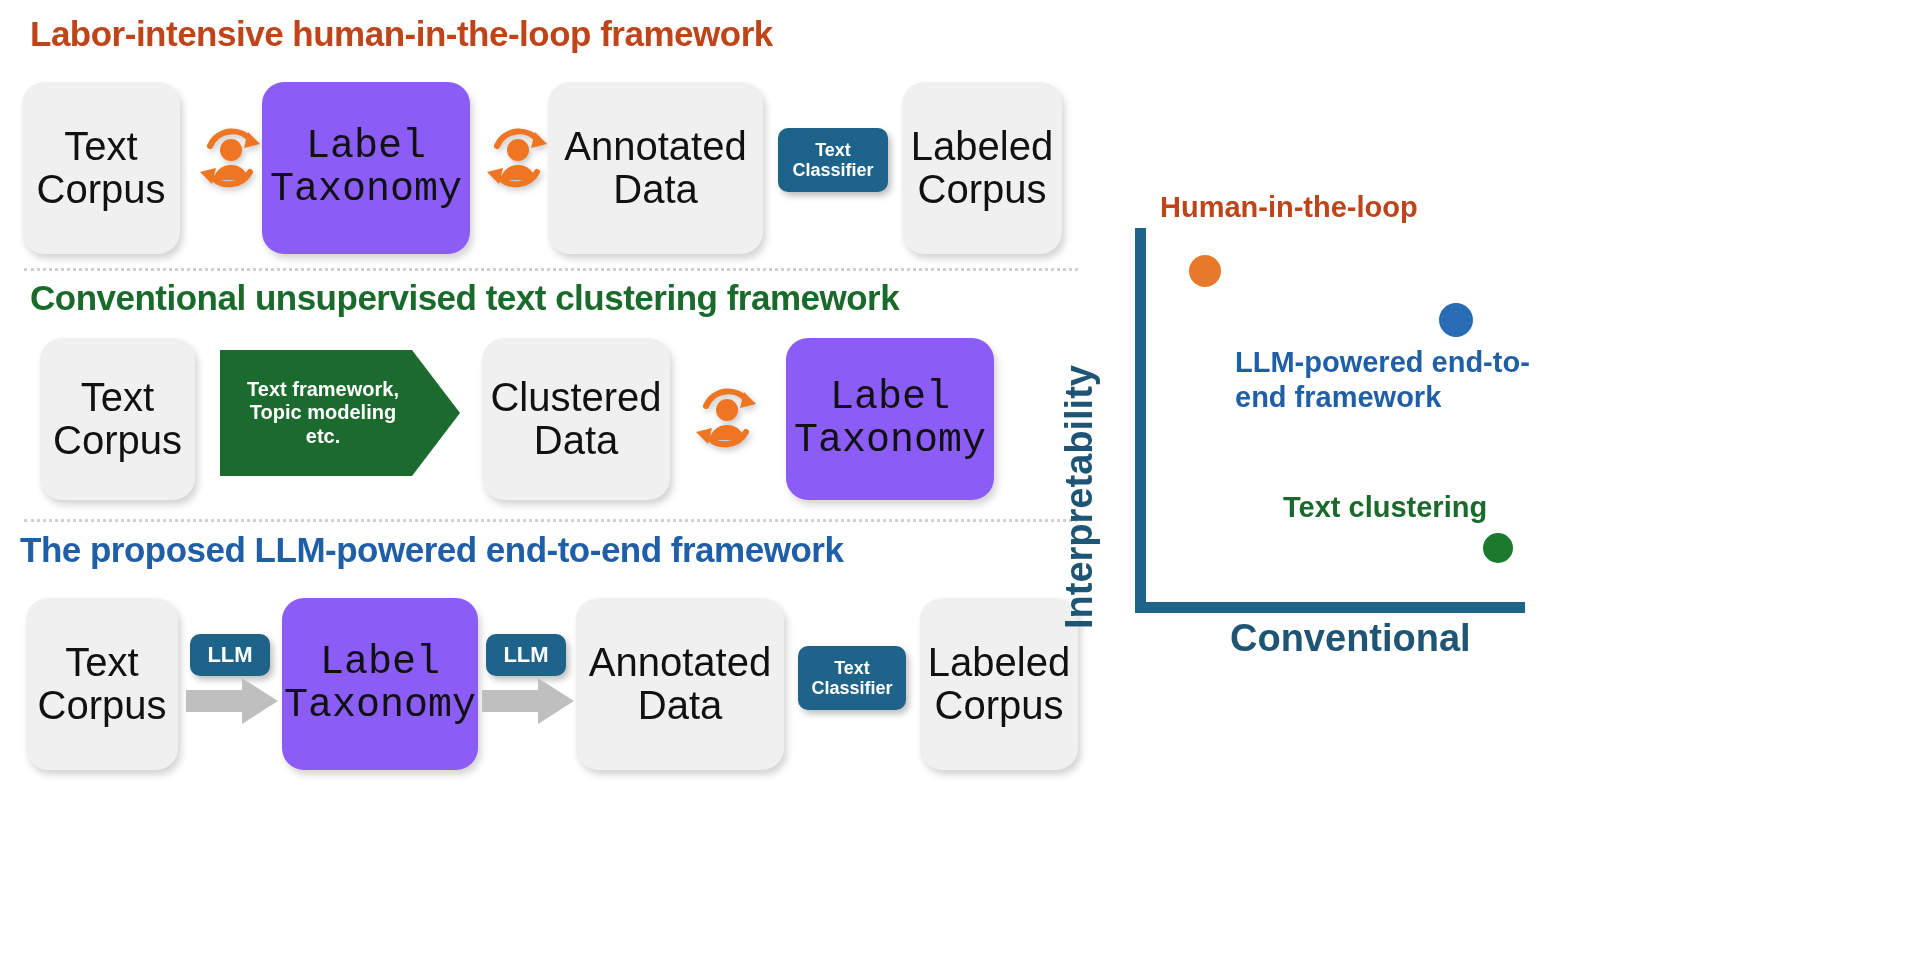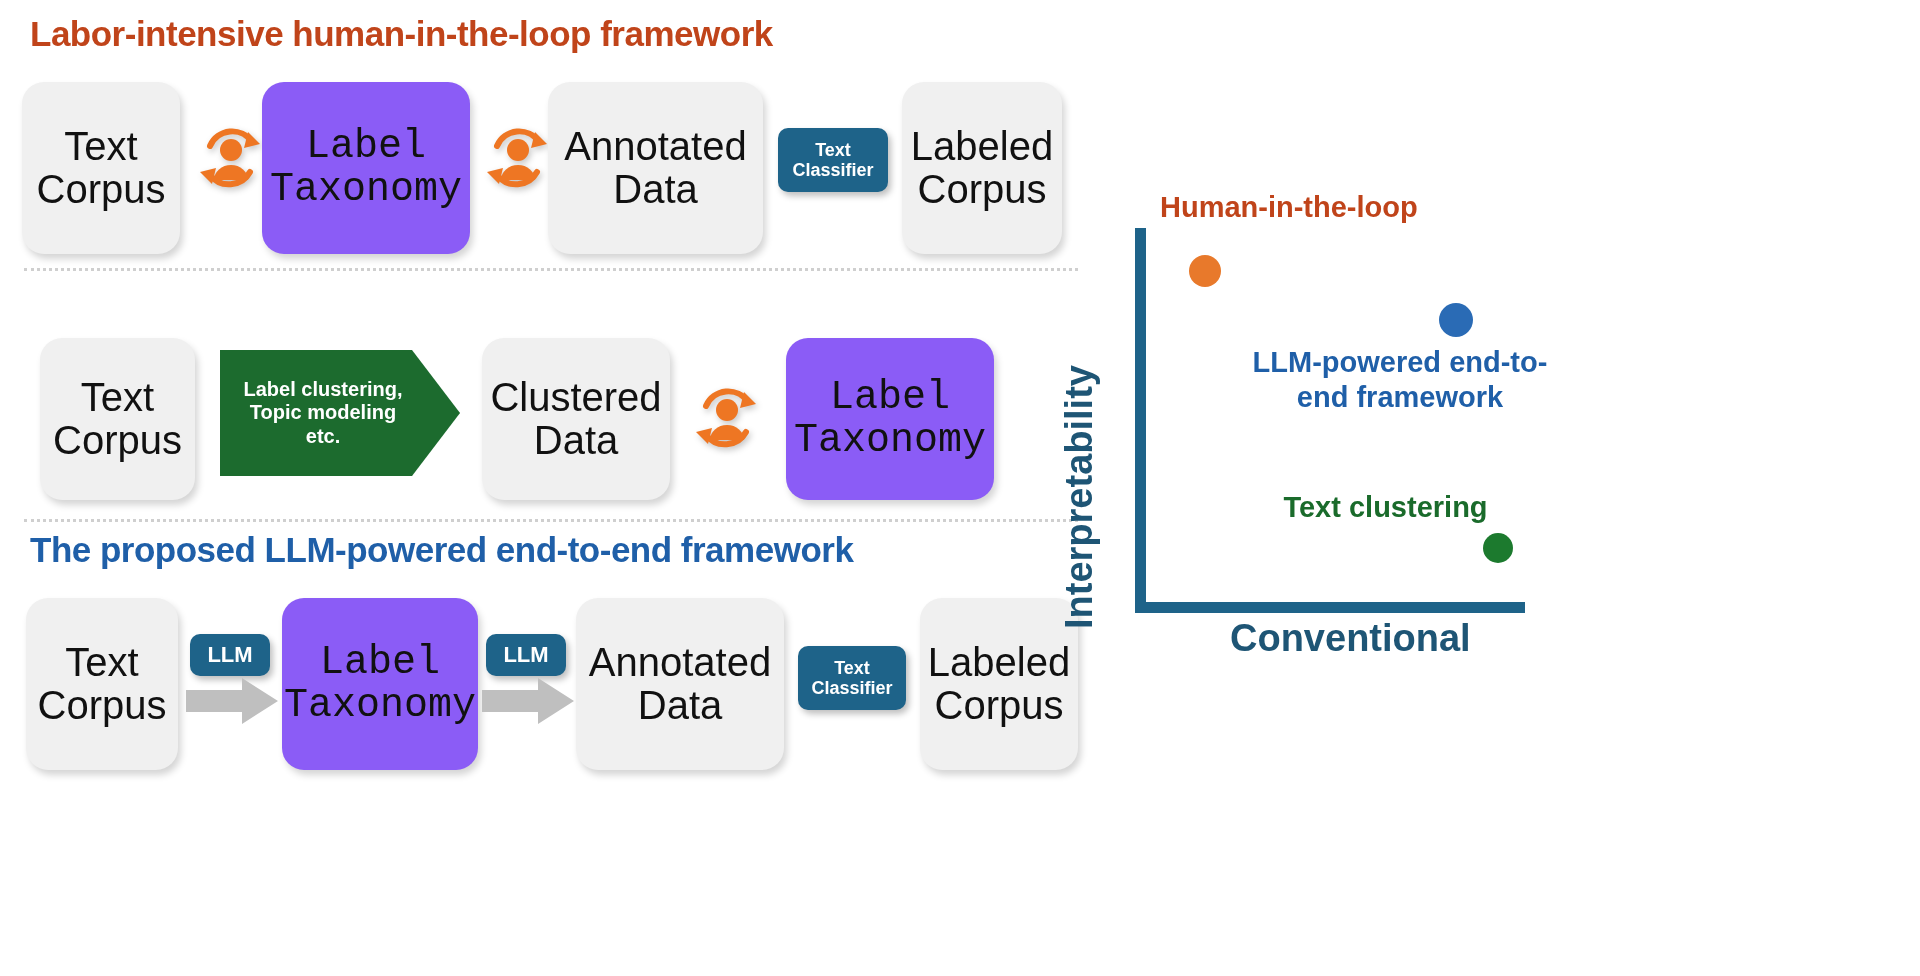--- a/index.html
+++ b/index.html
@@ -124,21 +124,21 @@
     transform-origin: left bottom;
     transform: rotate(-90deg);
   }
   .dot {
     position: absolute;
     border-radius: 50%;
   }
   .pt-label {
     position: absolute;
     font-weight: bold;
-    text-align: center;
+    text-align: left;
     white-space: nowrap;
     line-height: 1.22;
   }
   .pt-label.multi { white-space: normal; }
 </style>
 </head>
 <body>
 
 <div id="page">
 
@@ -192,28 +192,29 @@
       <span class="ln">Classifier</span>
     </div>
 
     <div class="node node-gray" style="left:902px; top:82px; width:160px; height:172px; font-size:40px;">
       <span class="ln">Labeled</span>
       <span class="ln">Corpus</span>
     </div>
 
     <div class="divider" style="left:24px; top:268px; width:1054px;"></div>
 
+    <div class="section-title title-green" style="left:30px; top:278px; font-size:35px;">Conventional unsupervised text clustering framework</div>
 
     <div class="node node-gray" style="left:40px; top:338px; width:155px; height:162px; font-size:40px;">
       <span class="ln">Text</span>
       <span class="ln">Corpus</span>
     </div>
 
     <div class="chevron" style="left:220px; top:350px; width:240px; height:126px; font-size:20px;">
-      <span class="ln">Label clustering,</span>
+      <span class="ln">Text framework,</span>
       <span class="ln">Topic modeling</span>
       <span class="ln">etc.</span>
     </div>
 
     <div class="node node-gray" style="left:482px; top:338px; width:188px; height:162px; font-size:40px;">
       <span class="ln">Clustered</span>
       <span class="ln">Data</span>
     </div>
 
     <span class="loop-icon" style="left:686px; top:378px;">
@@ -229,21 +230,21 @@
       </svg>
     </span>
 
     <div class="node node-blue" style="left:786px; top:338px; width:208px; height:162px; font-size:40px;">
       <span class="ln">Label</span>
       <span class="ln">Taxonomy</span>
     </div>
 
     <div class="divider" style="left:24px; top:519px; width:1054px;"></div>
 
-    <div class="section-title title-blue" style="left:30px; top:530px; font-size:35px;">The proposed LLM-powered end-to-end framework</div>
+    <div class="section-title title-blue" style="left:20px; top:530px; font-size:35px;">The proposed LLM-powered end-to-end framework</div>
 
     <div class="node node-gray" style="left:26px; top:598px; width:152px; height:172px; font-size:40px;">
       <span class="ln">Text</span>
       <span class="ln">Corpus</span>
     </div>
 
     <div class="badge" style="left:190px; top:634px; width:80px; height:42px; font-size:22px;">
       <span class="ln">LLM</span>
     </div>
     <span class="gray-arrow" style="left:186px; top:678px;">

